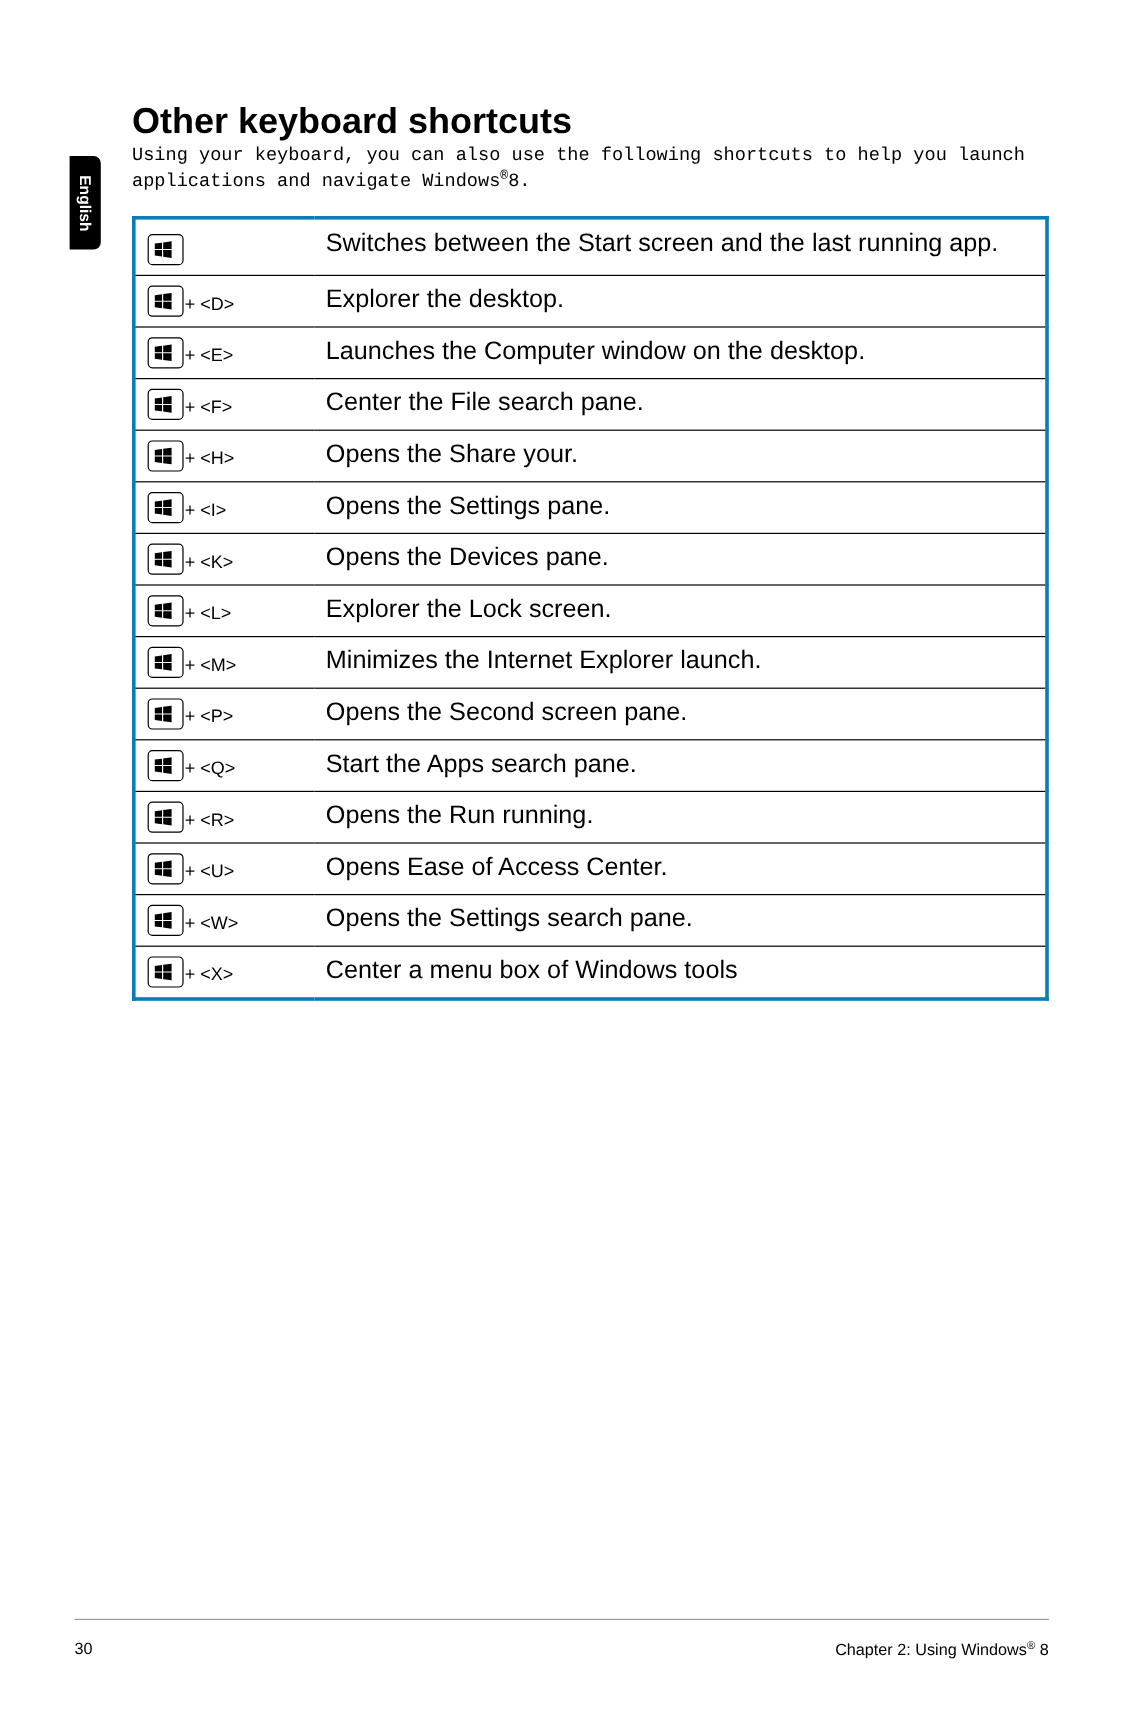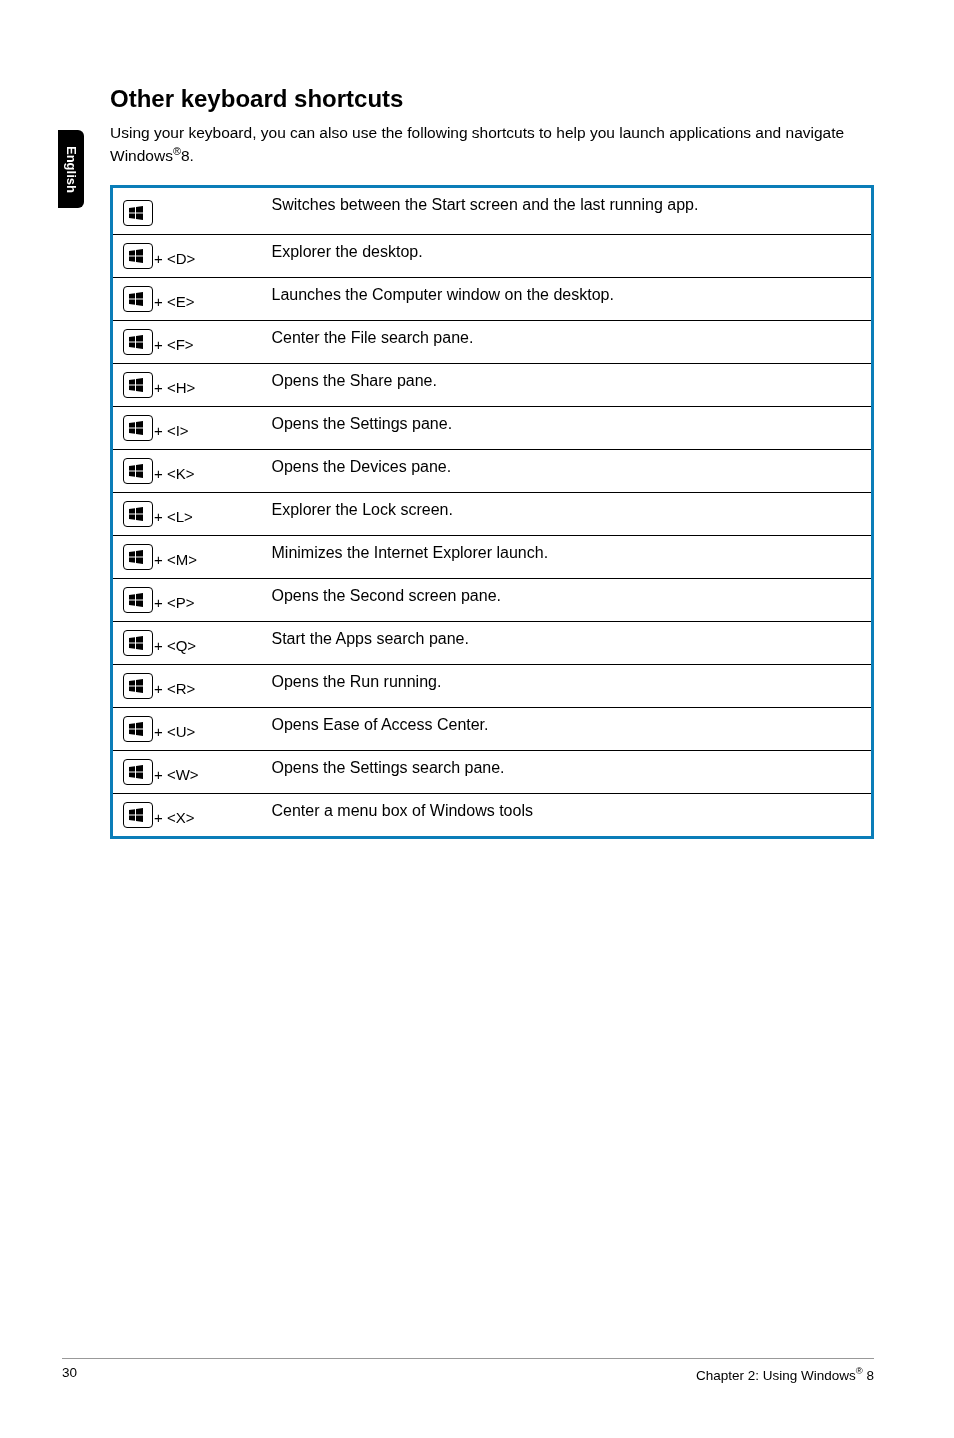--- a/index.html
+++ b/index.html
@@ -16,28 +16,28 @@
     font-size: 13px;
     font-weight: bold;
     display: flex;
     align-items: center;
     justify-content: center;
     writing-mode: vertical-rl;
     border-top-right-radius: 6px;
     border-bottom-right-radius: 6px;
   }
   h1.heading {
-    font-size: 24px;
+    font-size: 30px;
     font-weight: bold;
-    margin-bottom: 10px;
   }
   p.intro {
     font-size: 15.5px;
     line-height: 1.35;
     margin-bottom: 18px;
+    font-family: Liberation Mono, monospace;
   }
   table.shortcuts {
     width: 100%;
     border-collapse: collapse;
     border: 3px solid #0A7DB8;
   }
   table.shortcuts td {
     border-top: 1px solid #000;
     border-bottom: 1px solid #000;
     padding: 8px 10px 8px 10px;
@@ -67,31 +67,31 @@
   }
   .keycap svg { position: absolute; left: 4px; top: 4px; }
   .plus {
     display: inline-block;
     font-size: 15px;
     vertical-align: bottom;
     margin-left: 1px;
     margin-bottom: 2px;
   }
   td.desc {
-    font-size: 16px;
+    font-size: 21px;
     padding-top: 12px;
     padding-left: 8px;
   }
   .footer {
     position: absolute;
     bottom: 56px;
     left: 62px;
     right: 80px;
     border-top: 1px solid #999;
-    padding-top: 6px;
+    padding-top: 16px;
     font-size: 13.5px;
     display: flex;
     justify-content: space-between;
     color: #000;
   }
   .sup { font-size: 0.7em; vertical-align: super; }
 </style>
 </head>
 <body>
 
@@ -142,21 +142,21 @@
 </svg></span><span class="plus"> + &lt;F&gt;</span></td>
           <td class="desc">Center the File search pane.</td>
         </tr>
         <tr>
           <td class="keycell"><span class="keycap"><svg width="16" height="16" viewBox="0 0 16 16">
   <polygon points="1,3 7,2.2 7,7.6 1,7.6" fill="#000"></polygon>
   <polygon points="8,2.05 15,1.1 15,7.6 8,7.6" fill="#000"></polygon>
   <polygon points="1,8.4 7,8.4 7,13.8 1,13" fill="#000"></polygon>
   <polygon points="8,8.4 15,8.4 15,14.9 8,13.95" fill="#000"></polygon>
 </svg></span><span class="plus"> + &lt;H&gt;</span></td>
-          <td class="desc">Opens the Share pane.</td>
+          <td class="desc">Opens the Share your.</td>
         </tr>
         <tr>
           <td class="keycell"><span class="keycap"><svg width="16" height="16" viewBox="0 0 16 16">
   <polygon points="1,3 7,2.2 7,7.6 1,7.6" fill="#000"></polygon>
   <polygon points="8,2.05 15,1.1 15,7.6 8,7.6" fill="#000"></polygon>
   <polygon points="1,8.4 7,8.4 7,13.8 1,13" fill="#000"></polygon>
   <polygon points="8,8.4 15,8.4 15,14.9 8,13.95" fill="#000"></polygon>
 </svg></span><span class="plus"> + &lt;I&gt;</span></td>
           <td class="desc">Opens the Settings pane.</td>
         </tr>

